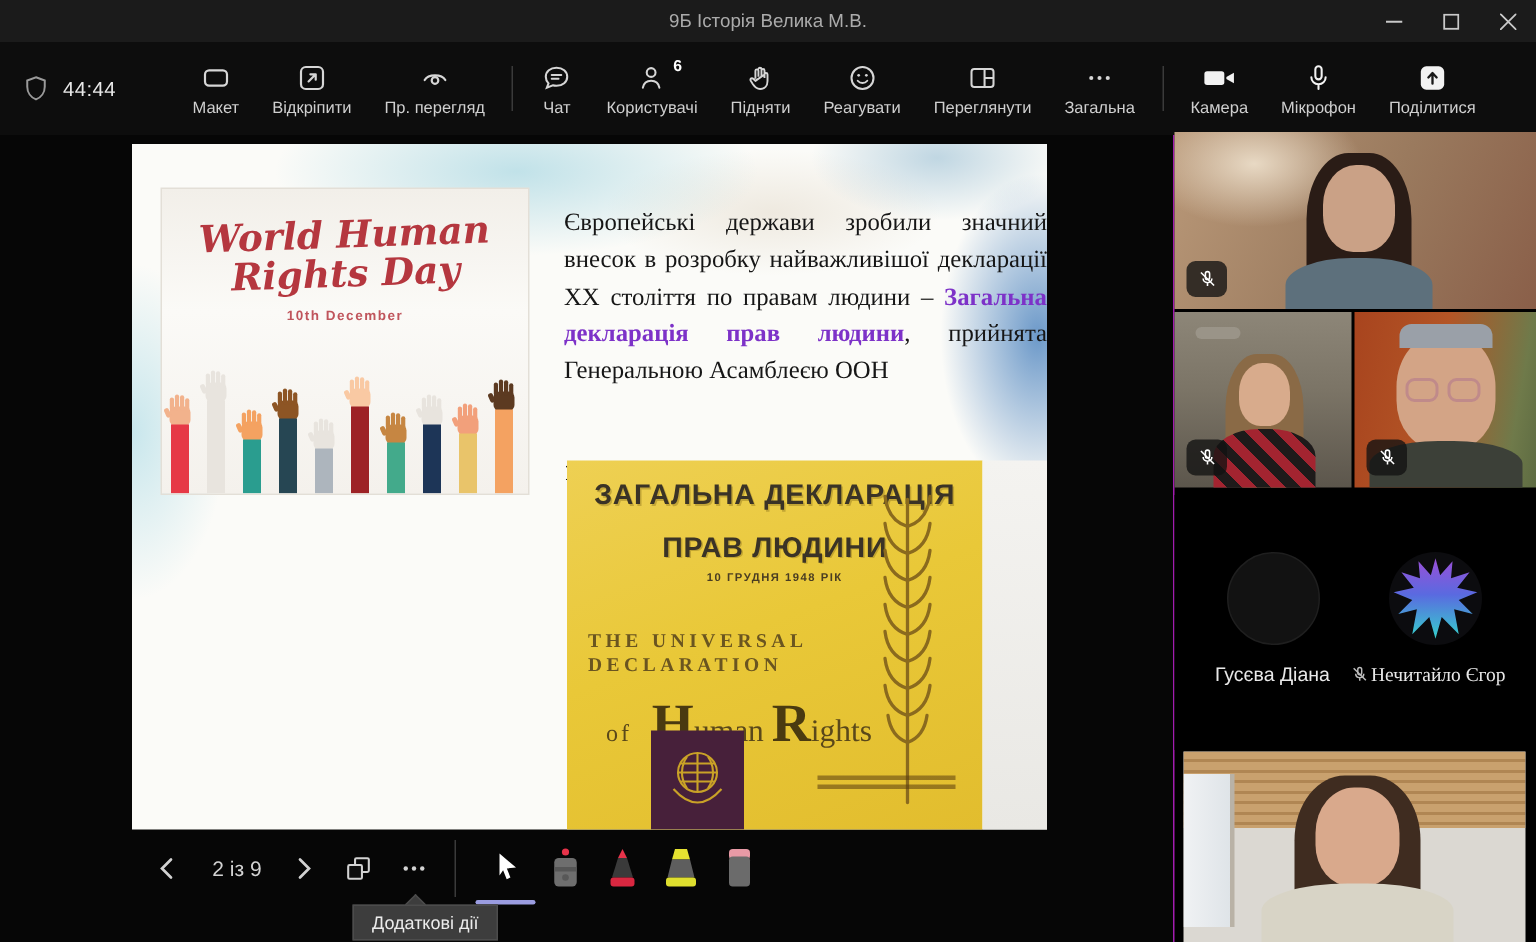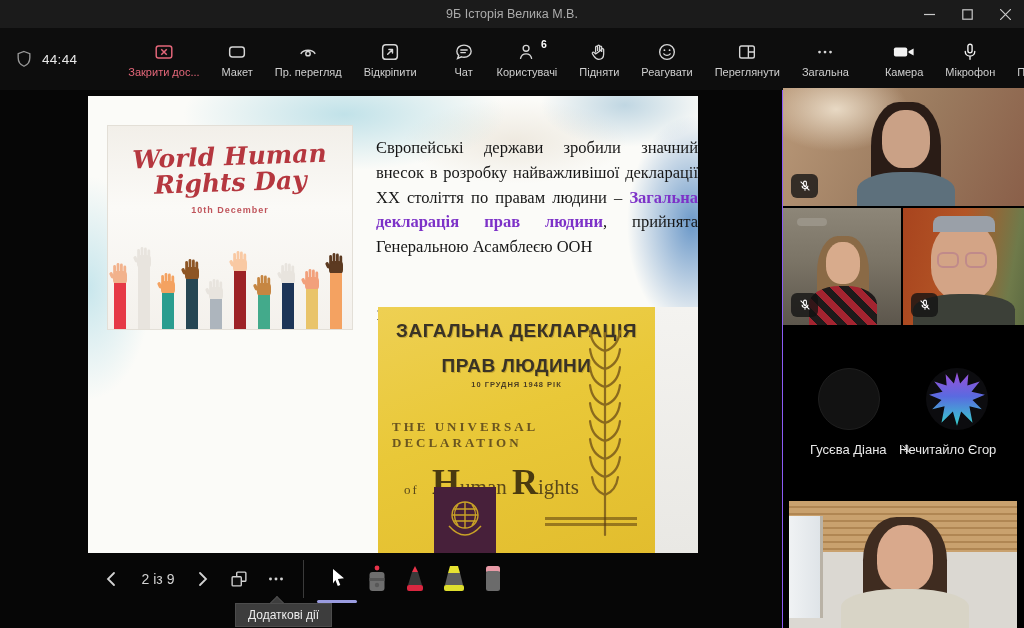--- a/index.html
+++ b/index.html
@@ -1,18 +1,18 @@
 <!DOCTYPE html>
 <html><head>
 <meta charset="utf-8">
 <style>
   * { margin:0; padding:0; box-sizing:border-box; }
   html,body { width:1024px; height:628px; background:#000; overflow:hidden;
               font-family:"Liberation Sans", sans-serif; }
-  #app { position:relative; width:1024px; height:628px; background:#8b5cf6; overflow:hidden; }
+  #app { position:relative; width:1024px; height:628px; background:#a21caf; overflow:hidden; }
 
   
   .titlebar { position:absolute; top:0; left:0; width:1024px; height:28px; background:#1b1b1b;
               display:flex; align-items:center; }
   .titlebar .title { position:absolute; left:0; right:0; text-align:center; color:#ababab;
                      font-size:12.5px; pointer-events:none; }
   .win-controls { position:absolute; right:0; top:0; height:28px; display:flex; }
   .win-btn { width:38px; height:28px; display:flex; align-items:center; justify-content:center; }
   .win-btn svg { display:block; }
 
@@ -63,21 +63,21 @@
   .book { position:absolute; left:290px; top:211px; width:277px; height:246px;
           background:linear-gradient(160deg,#eed053 0%,#e9c838 45%,#e2bd2e 100%); overflow:hidden; }
   .book-title { margin-top:13px; text-align:center; color:#3a3326; font-weight:bold; font-size:19px;
                 line-height:1.15; letter-spacing:.5px; text-shadow:1px 1px 0 rgba(120,95,20,.35); }
   .book-date { margin-top:3px; text-align:center; color:#4a3d22; font-weight:bold; font-size:7.5px;
                letter-spacing:1px; }
   .book-en1 { margin-top:30px; margin-left:14px; color:#6a5520; font-family:"Liberation Serif", serif;
               font-weight:bold; font-size:13px; letter-spacing:3px; }
   .book-en2 { margin-top:10px; margin-left:26px; color:#5a481a; font-family:"Liberation Serif", serif;
               font-size:21px; }
-  .book-en2 .of { font-size:13px; font-weight:normal; letter-spacing:2px; margin-right:8px; }
+  .book-en2 .of { font-size:16px; font-weight:normal; letter-spacing:2px; margin-right:8px; }
   .fl { display:inline-block; }
   .fl::first-letter { font-size:36px; font-weight:bold; color:#4a3a10; }
   .wheat { position:absolute; right:28px; top:18px; }
   .un-emblem { position:absolute; left:56px; bottom:0; width:62px; height:66px; background:#47203a;
                display:flex; align-items:center; justify-content:center; }
   .fine-print { position:absolute; right:18px; bottom:24px; width:92px; }
   .fine-print div { height:3px; background:rgba(90,60,15,.55); margin-bottom:3px; }
   .book-strip { position:absolute; left:567px; top:211px; width:43px; height:246px;
                 background:linear-gradient(180deg,#f4f3f0,#e9e8e4); }
 
@@ -157,57 +157,48 @@
   <div class="toolbar">
     <div class="tb-static">
       <span class="shield">
         <svg width="20" height="20" viewBox="0 0 24 24">
             <path d="M12 3l7 2.6v4.9c0 4.6-2.9 8.6-7 10.2-4.1-1.6-7-5.6-7-10.2V5.6z" fill="none" stroke="#9a9a9a" stroke-width="1.6"></path>
           </svg>
       </span>
       <span class="timer">44:44</span>
     </div>
 
-    <div class="tb-btn danger">
-      <span class="tb-ic">
-        <svg width="22" height="22" viewBox="0 0 24 24">
-            <rect x="3.5" y="5.5" width="17" height="13" rx="2.5" fill="none" stroke="#e4677a" stroke-width="1.6"></rect>
-            <path d="M9 9l6 6M15 9l-6 6" stroke="#e4677a" stroke-width="1.6"></path>
-          </svg>
-      </span>
-      <span class="tb-label">Закрити дос...</span>
-    </div>
 
     <div class="tb-btn">
       <span class="tb-ic">
         <svg width="22" height="22" viewBox="0 0 24 24">
             <rect x="4" y="6.5" width="16" height="11" rx="3" fill="none" stroke="#d6d6d6" stroke-width="1.6"></rect>
           </svg>
       </span>
       <span class="tb-label">Макет</span>
+    </div>
+
+    <div class="tb-btn">
+      <span class="tb-ic">
+        <svg width="22" height="22" viewBox="0 0 24 24">
+            <rect x="4" y="4" width="16" height="16" rx="3.5" fill="none" stroke="#d6d6d6" stroke-width="1.6"></rect>
+            <path d="M9.5 14.5L14.5 9.5M10.8 9.3h3.9v3.9" fill="none" stroke="#d6d6d6" stroke-width="1.6" stroke-linecap="round" stroke-linejoin="round"></path>
+          </svg>
+      </span>
+      <span class="tb-label">Відкріпити</span>
     </div>
 
     <div class="tb-btn">
       <span class="tb-ic">
         <svg width="22" height="22" viewBox="0 0 24 24">
             <path d="M4.5 13.5c2.6-4.6 12.4-4.6 15 0" fill="none" stroke="#d6d6d6" stroke-width="1.6" stroke-linecap="round"></path>
             <circle cx="12" cy="13.8" r="2.4" fill="none" stroke="#d6d6d6" stroke-width="1.6"></circle>
           </svg>
       </span>
       <span class="tb-label">Пр. перегляд</span>
-    </div>
-
-    <div class="tb-btn">
-      <span class="tb-ic">
-        <svg width="22" height="22" viewBox="0 0 24 24">
-            <rect x="4" y="4" width="16" height="16" rx="3.5" fill="none" stroke="#d6d6d6" stroke-width="1.6"></rect>
-            <path d="M9.5 14.5L14.5 9.5M10.8 9.3h3.9v3.9" fill="none" stroke="#d6d6d6" stroke-width="1.6" stroke-linecap="round" stroke-linejoin="round"></path>
-          </svg>
-      </span>
-      <span class="tb-label">Відкріпити</span>
     </div>
 
     <div class="tb-divider"></div>
 
     <div class="tb-btn">
       <span class="tb-ic">
         <svg width="22" height="22" viewBox="0 0 24 24">
             <path d="M12 4.5c4.5 0 7.8 2.9 7.8 6.6s-3.3 6.6-7.8 6.6c-1 0-1.9-.1-2.7-.4L5 19l1.2-3.1c-1.2-1.2-2-2.9-2-4.8 0-3.7 3.3-6.6 7.8-6.6z" fill="none" stroke="#d6d6d6" stroke-width="1.5"></path>
             <path d="M8.5 9.8h7M8.5 12.6h5" stroke="#d6d6d6" stroke-width="1.4" stroke-linecap="round"></path>
           </svg>
@@ -562,21 +553,21 @@
           <defs>
               <linearGradient id="bandg" x1="0" y1="0" x2="0" y2="1">
             <stop offset="0" stop-color="#9a4fd8"></stop>
                 <stop offset="0.45" stop-color="#5a6ae0"></stop>
                 <stop offset="1" stop-color="#35d0cc"></stop>
           </linearGradient>
             </defs>
           <polygon fill="url(#bandg)" points="30,4 33,15 41,6 40,17 52,13 44,23 57,26 45,31 54,40 42,37 45,53 34,42 30,56 26,42 15,53 18,37 6,40 15,31 3,26 16,23 8,13 20,17 19,6 27,15"></polygon>
         </svg>
       </div>
-      <div class="avatar-name" style="left:116px;">
+      <div class="avatar-name" style="left:131px;font-family:Liberation Serif, serif;">
         <span>Нечитайло Єгор</span>
       </div>
     </div>
 
     <div class="tile tile4">
       <div class="ceiling"></div>
       <div class="window-l"></div>
       <div class="hairfall" style="left:74px; top:16px; width:84px; height:108px; background:#3f2c20;"></div>
       <div class="head" style="left:88px; top:24px; width:56px; height:66px; background:#d9a98c;"></div>
       <div class="shoulders" style="left:52px; top:88px; width:128px; height:40px; background:#d8d4c6;"></div>

